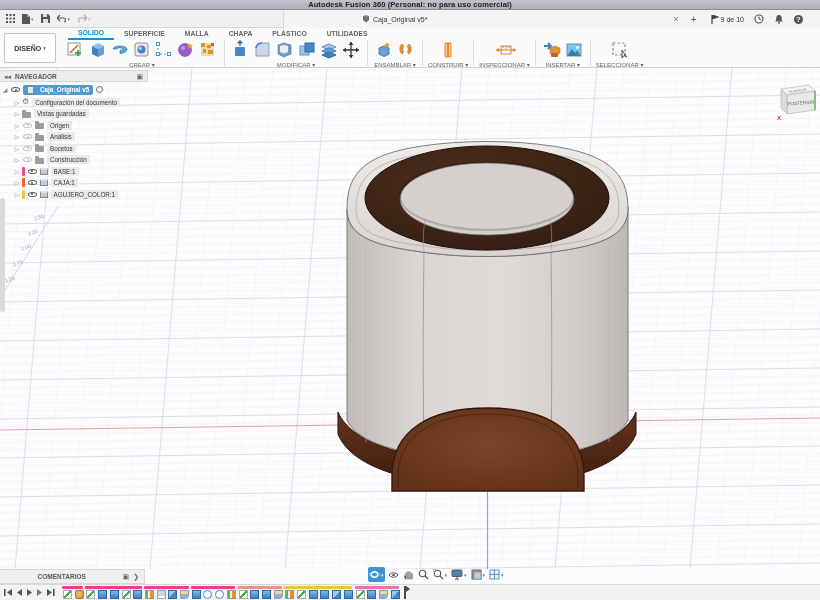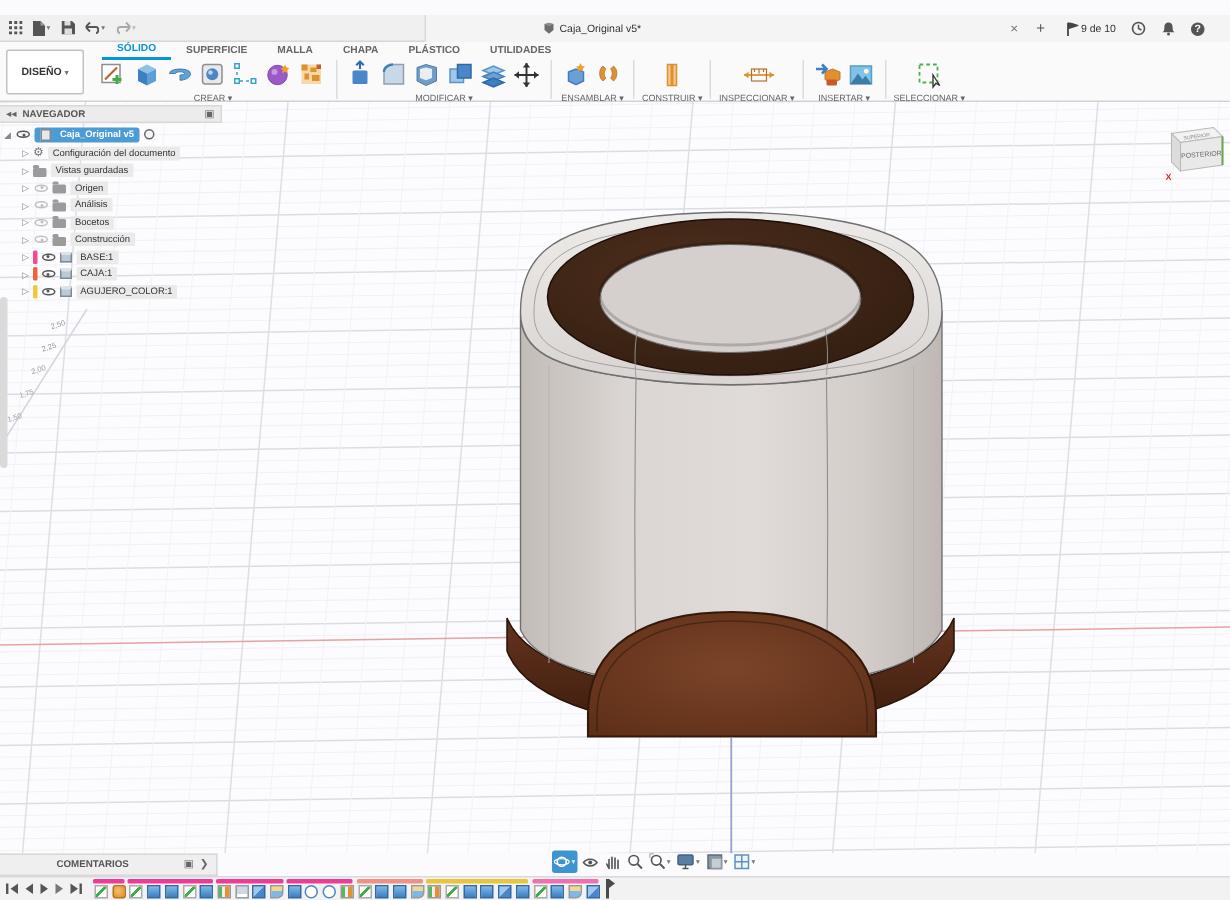--- a/index.html
+++ b/index.html
@@ -122,20 +122,23 @@
   .t-circle { background:#fff; border:1px solid #4a86c8; border-radius:50%; }
   .tl-marker { position:absolute; top:1px; width:2px; height:13px; background:#4a4a4a; }
   .tl-marker::before { content:''; position:absolute; top:0; left:2px; border-style:solid;
     border-width:3px 0 3px 4px; border-color:transparent transparent transparent #4a4a4a; }
 </style>
 </head>
 <body>
 
 <div id="app">
 
+  <div class="titlebar">
+    <span class="title">Autodesk Fusion 360 (Personal: no para uso comercial)</span>
+  </div>
 
   <div class="apptoolbar">
     <div class="atl">
       <span class="abtn">
         <svg width="9" height="9">
             <g fill="#555">
               <rect x="0" y="0" width="2" height="2"></rect>
               <rect x="3.5" y="0" width="2" height="2"></rect>
               <rect x="7" y="0" width="2" height="2"></rect>
               <rect x="0" y="3.5" width="2" height="2"></rect>

